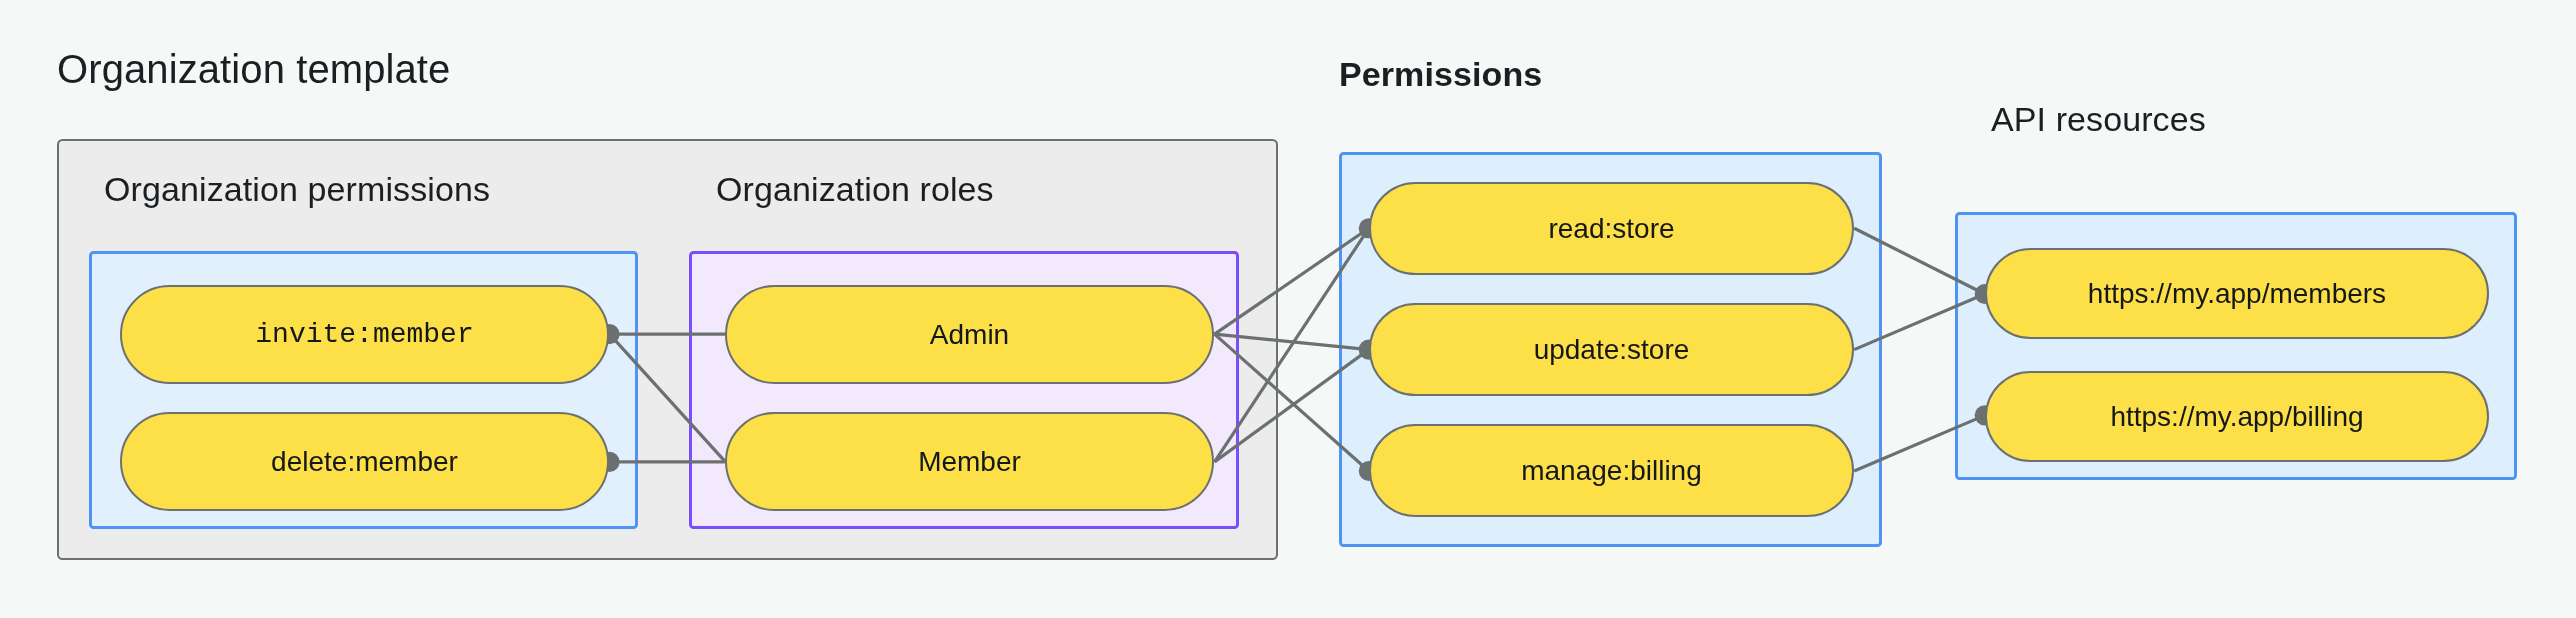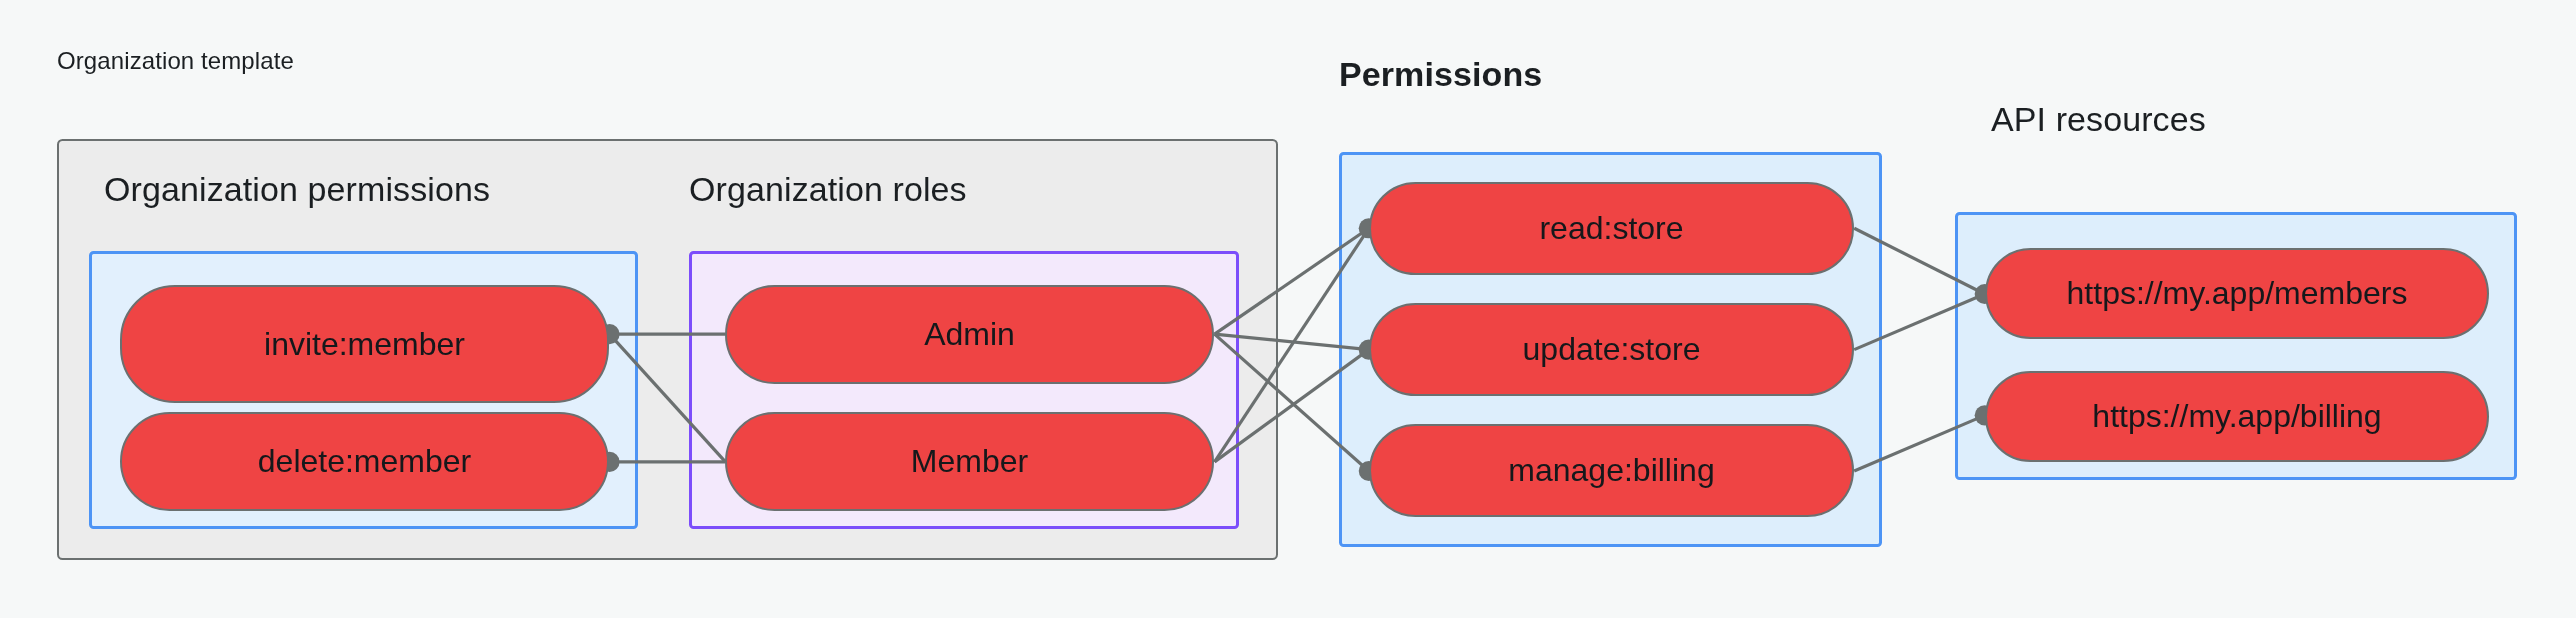--- a/index.html
+++ b/index.html
@@ -33,37 +33,37 @@
   .grp-api{
     left:1955px;top:212px;width:562px;height:268px;
     background:#ddeefc;border:3.7px solid #4d94f5;border-radius:4.6px;
   }
 
   
   .title{
     position:absolute;color:#1b1f22;white-space:nowrap;
     font-weight:400;letter-spacing:0.1px;
   }
-  .title-lg{font-size:24px;}
+  .title-lg{font-size:40px;}
   .title-md{font-size:34px;}
   .t-org-template{left:57px;top:47px;}
   .t-org-perms{left:89px;top:170px;margin-left:15px;}
-  .t-org-roles{left:689px;top:170px;text-align:right;}
+  .t-org-roles{left:716px;top:170px;text-align:right;}
   .t-permissions{left:1339px;top:55px;font-weight:bold;}
   .t-api{left:1955px;top:100px;margin-left:36px;}
 
   
   .pill{
     position:absolute;box-sizing:border-box;
-    background:#ef4444;border:2.7px solid #6b7070;border-radius:55px;
+    background:#fde047;border:2.7px solid #6b7070;border-radius:55px;
     display:flex;align-items:center;justify-content:center;
-    color:#15181b;font-size:32px;white-space:nowrap;text-align:right;
+    color:#15181b;font-size:28px;white-space:nowrap;text-align:right;
   }
 
-  .p-invite  {left:120px;top:285px;width:489px;height:118px;}
+  .p-invite  {left:120px;top:285px;width:489px;height:99px;font-family:Liberation Mono, monospace;}
   .p-delete  {left:120px;top:412px;width:489px;height:99px;}
   .p-admin   {left:725px;top:285px;width:489px;height:99px;}
   .p-member  {left:725px;top:412px;width:489px;height:99px;}
 
   .p-read    {left:1369px;top:182px;width:485px;height:93px;}
   .p-update  {left:1369px;top:303px;width:485px;height:93px;}
   .p-billing {left:1369px;top:424px;width:485px;height:93px;}
 
   .p-members {left:1985px;top:248px;width:504px;height:91px;}
   .p-billingr{left:1985px;top:371px;width:504px;height:91px;}

